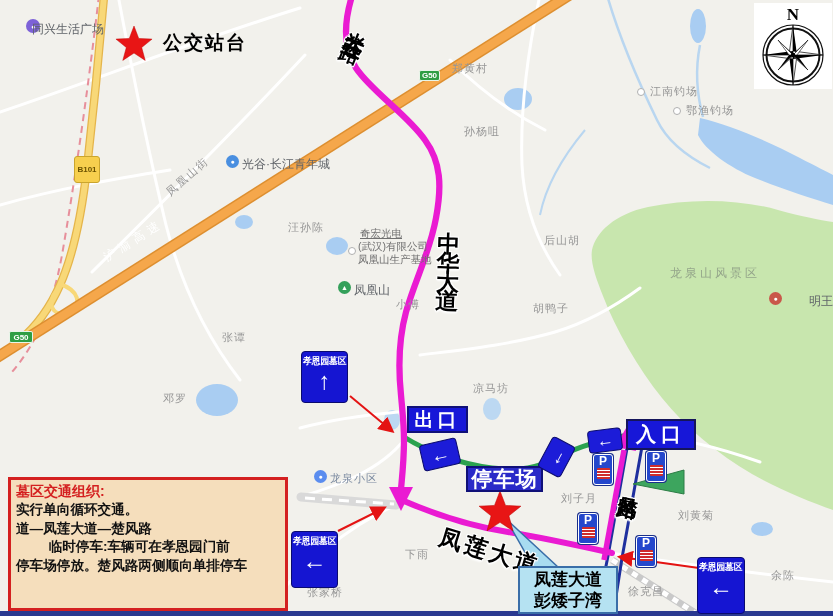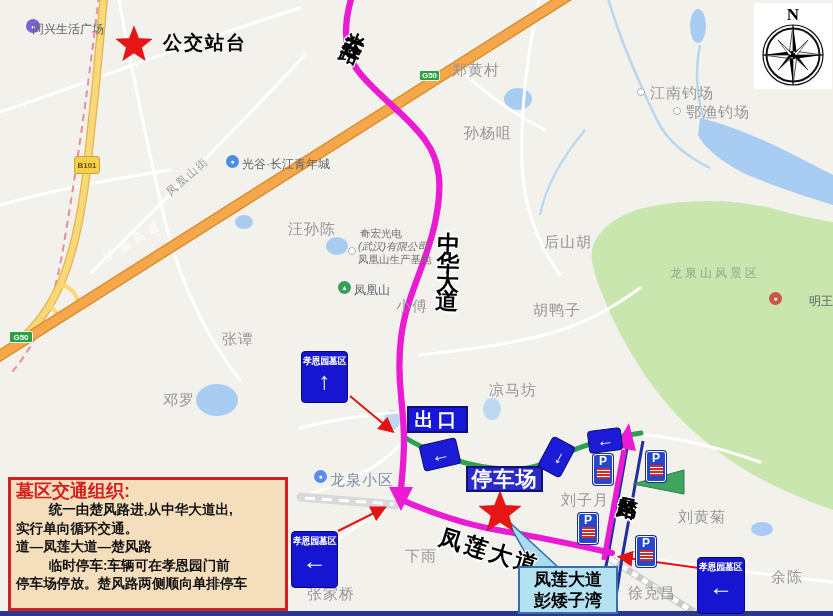--- a/index.html
+++ b/index.html
@@ -1,21 +1,21 @@
 <!DOCTYPE html>
 <html><head>
 <meta charset="utf-8">
 <style>
   html,body{margin:0;padding:0;background:#e9e9e9;}
   #stage{position:relative;width:833px;height:616px;overflow:hidden;background:#f2f1ec;
          font-family:"Liberation Sans","DejaVu Sans",sans-serif;}
   #basemap{position:absolute;left:0;top:0;z-index:0;}
   .abs{position:absolute;}
   
-  .lbl{position:absolute;font-size:15px;color:#969696;white-space:nowrap;z-index:2;letter-spacing:1px;}
+  .lbl{position:absolute;font-size:11px;color:#969696;white-space:nowrap;z-index:2;letter-spacing:1px;}
   .lbl-dark{color:#5f6368;font-size:12px;letter-spacing:0;}
   .lbl-green{color:#94a58a;font-size:12px;letter-spacing:3px;}
   .poi-icon{position:absolute;border-radius:50%;z-index:2;display:flex;align-items:center;justify-content:center;
             color:#fff;font-size:7px;line-height:1;}
   .ring{position:absolute;width:6px;height:6px;border:1.5px solid #b0b0b0;border-radius:50%;background:#fff;z-index:2;}
   
   .roadname{position:absolute;font-weight:bold;color:#000;z-index:2;white-space:nowrap;
             text-shadow:-1px -1px 0 #fff,1px -1px 0 #fff,-1px 1px 0 #fff,1px 1px 0 #fff,0 2px 2px #fff;}
   .vert{writing-mode:vertical-rl;text-orientation:upright;}
   
@@ -34,21 +34,21 @@
   .psign .sub{width:13px;height:11px;background:#cf2b2b;border-radius:1px;
               background-image:repeating-linear-gradient(#cf2b2b 0 2px,#ffffff 2px 3px);}
   
   .co-green{position:absolute;background:#3da55e;border:1px solid #2d7d46;color:#fff;font-weight:bold;
             font-size:23px;line-height:27px;text-align:center;z-index:4;padding:2px 4px;}
   .co-cyan{position:absolute;background:#b5e2f2;border:2px solid #3a6ea8;color:#000;font-weight:bold;
            font-size:17px;line-height:21px;text-align:center;z-index:4;padding:1px 4px;}
   
   #infobox{position:absolute;left:8px;top:477px;width:280px;height:134px;background:#f5debc;border:3px solid #d42020;
            z-index:5;box-sizing:border-box;padding:2px 5px;}
-  #infobox .tt{color:#d42020;font-weight:bold;font-size:18px;line-height:19px;}
+  #infobox .tt{color:#d42020;font-weight:bold;font-size:14px;line-height:19px;}
   #infobox .ln{color:#111;font-weight:bold;font-size:13.6px;line-height:18.6px;white-space:nowrap;}
   #infobox .ind{padding-left:2.4em;}
   
   #legendtext{position:absolute;left:163px;top:30px;font-size:19px;font-weight:bold;color:#000;z-index:5;letter-spacing:2px;}
   #compassbox{position:absolute;left:754px;top:3px;width:78px;height:86px;background:#fff;z-index:5;}
   .badge{position:absolute;z-index:2;font-weight:bold;display:flex;align-items:center;justify-content:center;
          box-sizing:border-box;}
   .badge-g{background:#2f9e44;color:#fff;border:1px solid #e8f5e9;border-radius:2px;font-size:8px;}
   .badge-y{background:#f7cf4e;color:#6b5200;border:1px solid #caa52e;border-radius:3px;font-size:8px;}
 </style>
@@ -142,65 +142,66 @@
     <rect x="0" y="611" width="833" height="5" fill="#2a3990"></rect>
   </svg>
 
   <div class="roadname vert" style="left:352px;top:12px;font-size:21px;letter-spacing:4px;transform:rotate(22deg);transform-origin:top left;">光谷三路</div>
   <div class="roadname vert" style="left:434px;top:213px;font-size:23px;letter-spacing:19px;transform:rotate(2deg);">中华大道</div>
   <div class="roadname vert" style="left:620px;top:482px;font-size:20px;letter-spacing:1px;transform:rotate(12deg);">楚风路</div>
   <div class="roadname" style="left:440px;top:521px;font-size:23px;letter-spacing:3px;transform:rotate(17deg);transform-origin:left center;">凤莲大道</div>
   <div class="lbl" style="left:168px;top:186px;font-size:11px;letter-spacing:2px;transform:rotate(-41deg);transform-origin:left center;text-shadow:none;">凤凰山街</div>
   <div class="abs" style="left:105px;top:250px;font-size:12px;color:#fff;letter-spacing:5px;transform:rotate(-32deg);transform-origin:left center;z-index:2;white-space:nowrap;">沪渝高速</div>
 
-  <div class="badge badge-y" style="left:74px;top:156px;width:26px;height:18px;">B101</div>
+  <div class="badge badge-y" style="left:74px;top:156px;width:26px;height:27px;">B101</div>
   <div class="badge badge-g" style="left:419px;top:70px;width:21px;height:11px;">G50</div>
   <div class="badge badge-g" style="left:9px;top:331px;width:24px;height:12px;">G50</div>
 
   <div class="poi-icon" style="left:26px;top:19px;width:14px;height:14px;background:#7d62d8;">●</div>
   <div class="lbl lbl-dark" style="left:32px;top:21px;">同兴生活广场</div>
   <div class="lbl" style="left:452px;top:61px;">郑黄村</div>
   <div class="lbl" style="left:464px;top:124px;">孙杨咀</div>
   <div class="ring" style="left:637px;top:88px;"></div>
   <div class="lbl" style="left:650px;top:84px;">江南钓场</div>
   <div class="ring" style="left:673px;top:107px;"></div>
   <div class="lbl" style="left:686px;top:103px;">鄂渔钓场</div>
   <div class="poi-icon" style="left:226px;top:155px;width:13px;height:13px;background:#4a8fe0;">●</div>
   <div class="lbl lbl-dark" style="left:242px;top:156px;">光谷·长江青年城</div>
   <div class="lbl" style="left:288px;top:220px;">汪孙陈</div>
   <div class="ring" style="left:348px;top:247px;"></div>
-  <div class="lbl" style="left:360px;top:227px;font-size:10.5px;color:#707070;letter-spacing:0;">奇宏光电</div>
-  <div class="lbl" style="left:358px;top:240px;font-size:10.5px;color:#707070;letter-spacing:0;font-style:italic;">(武汉)有限公司</div>
+  <div class="lbl" style="left:360px;top:227px;font-size:10.5px;color:#707070;letter-spacing:0;text-decoration:underline;">奇宏光电</div>
+  <div class="lbl" style="left:358px;top:240px;font-size:10.5px;color:#707070;letter-spacing:0;">(武汉)有限公司</div>
   <div class="lbl" style="left:358px;top:253px;font-size:10.5px;color:#707070;letter-spacing:0;">凤凰山生产基地</div>
   <div class="poi-icon" style="left:338px;top:281px;width:13px;height:13px;background:#34a05a;">▲</div>
   <div class="lbl lbl-dark" style="left:354px;top:282px;">凤凰山</div>
   <div class="lbl" style="left:396px;top:297px;">小傅</div>
   <div class="lbl" style="left:544px;top:233px;">后山胡</div>
   <div class="lbl" style="left:533px;top:301px;">胡鸭子</div>
   <div class="lbl lbl-green" style="left:670px;top:265px;">龙泉山风景区</div>
   <div class="poi-icon" style="left:769px;top:292px;width:13px;height:13px;background:#c9574a;">●</div>
   <div class="lbl lbl-dark" style="left:785px;top:293px;margin-left:24px;">明王寝</div>
   <div class="lbl" style="left:222px;top:330px;">张谭</div>
-  <div class="lbl" style="left:473px;top:381px;margin-left:16px;">凉马坊</div>
+  <div class="lbl" style="left:473px;top:381px;">凉马坊</div>
   <div class="lbl" style="left:163px;top:391px;">邓罗</div>
   <div class="poi-icon" style="left:314px;top:470px;width:13px;height:13px;background:#5b8def;">●</div>
   <div class="lbl" style="left:330px;top:471px;color:#7b8aa0;">龙泉小区</div>
   <div class="lbl" style="left:561px;top:491px;">刘子月</div>
   <div class="lbl" style="left:678px;top:508px;">刘黄菊</div>
   <div class="lbl" style="left:405px;top:547px;">下雨</div>
   <div class="lbl" style="left:307px;top:585px;">张家桥</div>
   <div class="lbl" style="left:628px;top:584px;">徐克昌</div>
   <div class="lbl" style="left:771px;top:568px;">余陈</div>
 
   <div class="sign sign-sm" style="left:301px;top:351px;width:47px;height:52px;">
     <span class="t">孝恩园墓区</span>
     <span class="a">↑</span>
   </div>
   <div class="sign sign-blue" style="left:407px;top:406px;width:61px;height:27px;font-size:19px;letter-spacing:4px;">出口</div>
   <div class="sign sign-blue" style="left:466px;top:466px;width:77px;height:26px;font-size:21px;letter-spacing:1px;background:#2a2ac8;">停车场</div>
+  <div class="sign sign-blue" style="left:626px;top:419px;width:70px;height:31px;font-size:20px;letter-spacing:5px;border:2.5px solid #15155a;">入口</div>
   <div class="sign sign-sm" style="left:291px;top:531px;width:47px;height:57px;">
     <span class="t">孝恩园墓区</span>
     <span class="a">←</span>
   </div>
   <div class="sign sign-sm" style="left:697px;top:557px;width:48px;height:57px;">
     <span class="t">孝恩园墓区</span>
     <span class="a">←</span>
   </div>
 
   <div class="dirsign" style="left:421px;top:441px;width:36px;height:25px;font-size:19px;transform:rotate(-13deg);">
@@ -230,21 +231,20 @@
       <span class="sub"></span>
     </div>
 
   <div class="co-cyan" style="left:518px;top:566px;width:88px;">
     <div>凤莲大道</div>
     <div>彭矮子湾</div>
   </div>
 
   <div id="infobox">
     <div class="tt">墓区交通组织:</div>
-    <div class="ln ind">统一由楚风路进,从中华大道出,</div>
     <div class="ln">实行单向循环交通。</div>
     <div class="ln">道—凤莲大道—楚风路</div>
     <div class="ln ind">临时停车:车辆可在孝恩园门前</div>
     <div class="ln">停车场停放。楚风路两侧顺向单排停车</div>
   </div>
 
   <div id="legendtext">公交站台</div>
 
   <div id="compassbox">
     <svg width="78" height="86" viewBox="0 0 78 86">

